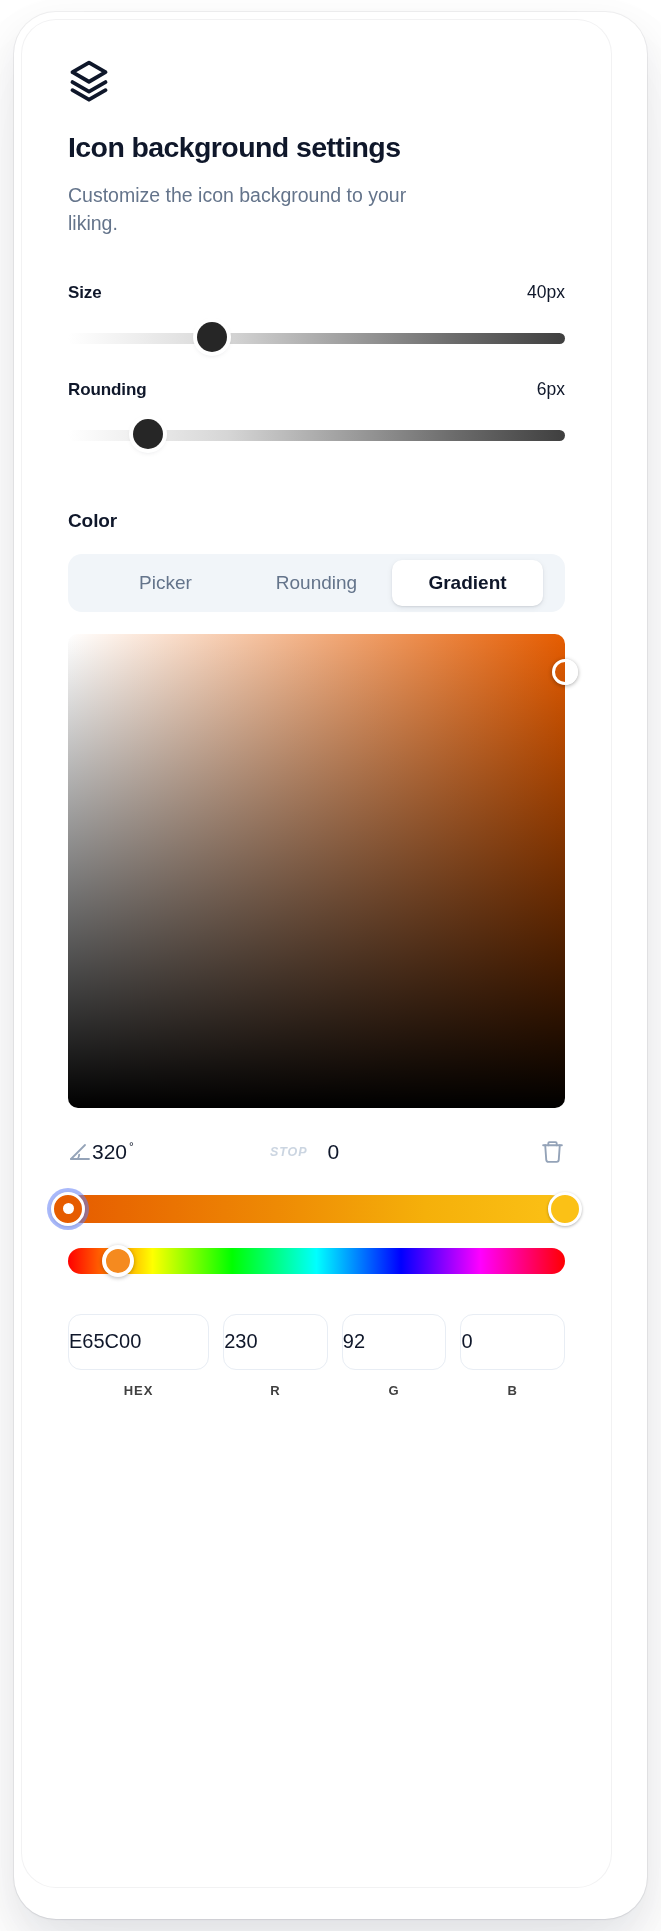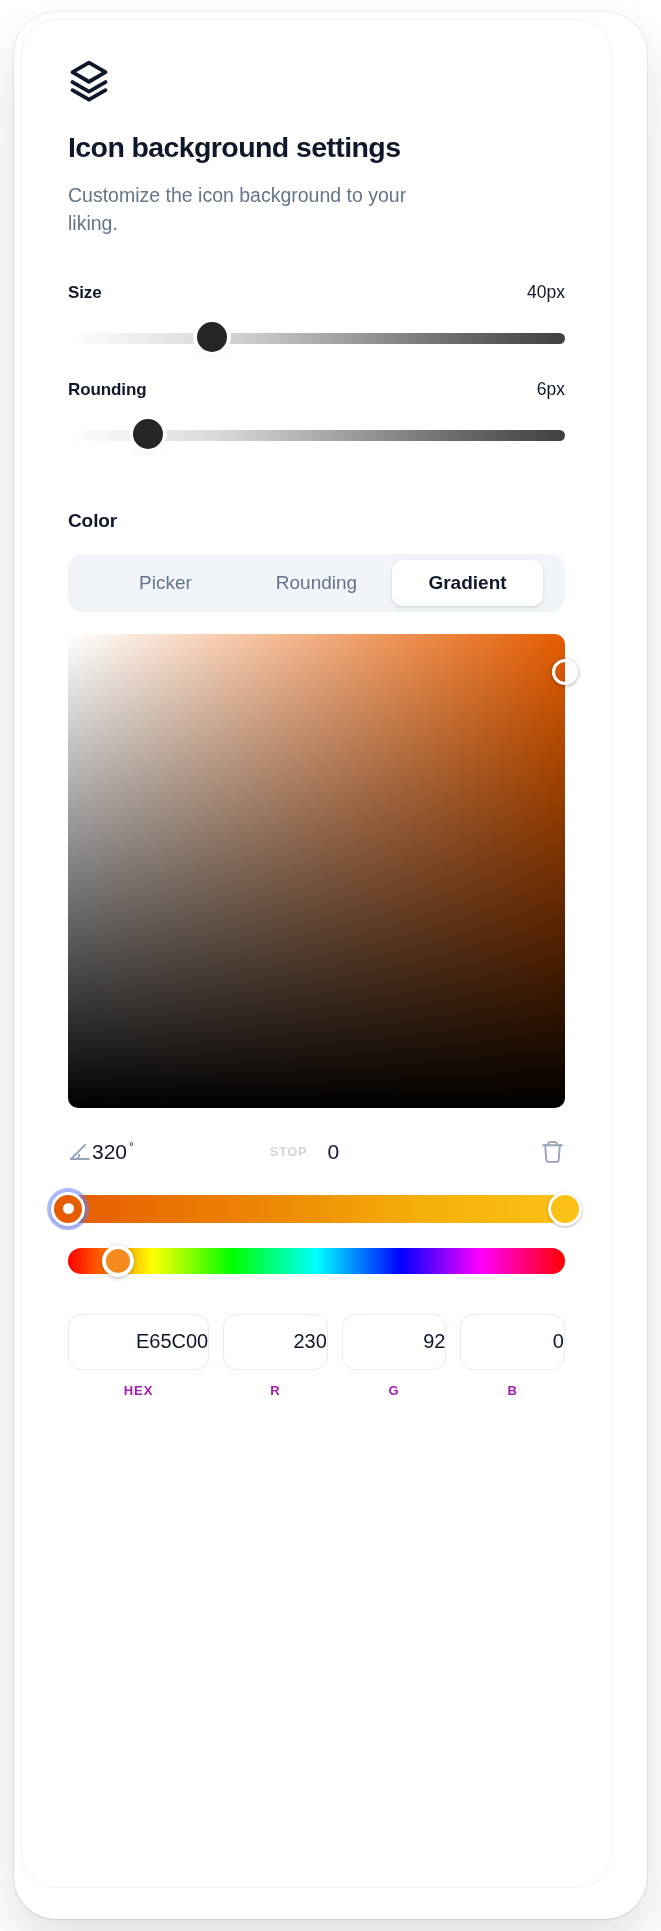--- a/index.html
+++ b/index.html
@@ -224,20 +224,21 @@
     gap: 20px;
     flex: 1;
     justify-content: flex-start;
     padding-left: 22px;
   }
   .stop-label {
     font-size: 12.5px;
     font-weight: 700;
     letter-spacing: 0.9px;
     color: #cbd5e1;
+    font-style: italic;
   }
   .stop-value {
     font-size: 21px;
     font-weight: 400;
     color: #0f172a;
   }
   .trash-cell {
     margin-left: auto;
     width: 34px;
     display: flex;
@@ -324,30 +325,30 @@
   .field-input {
     width: 100%;
     height: 56px;
     box-sizing: border-box;
     border: 1.5px solid #e8edf4;
     border-radius: 13px;
     background: #ffffff;
     font-family: "Liberation Sans", sans-serif;
     font-size: 20px;
     color: #0f172a;
-    text-align: right;
+    text-align: left;
     outline: none;
     padding: 0;
   }
   .field-caption {
     margin-top: 13px;
     font-size: 13px;
     font-weight: 700;
     letter-spacing: 1px;
-    color: #a21caf;
+    color: #404040;
   }
 </style>
 </head>
 <body>
 
 <div id="app-root">
   <div class="outer-frame"></div>
 
   <div class="panel-card">
     <div class="panel-inner">

